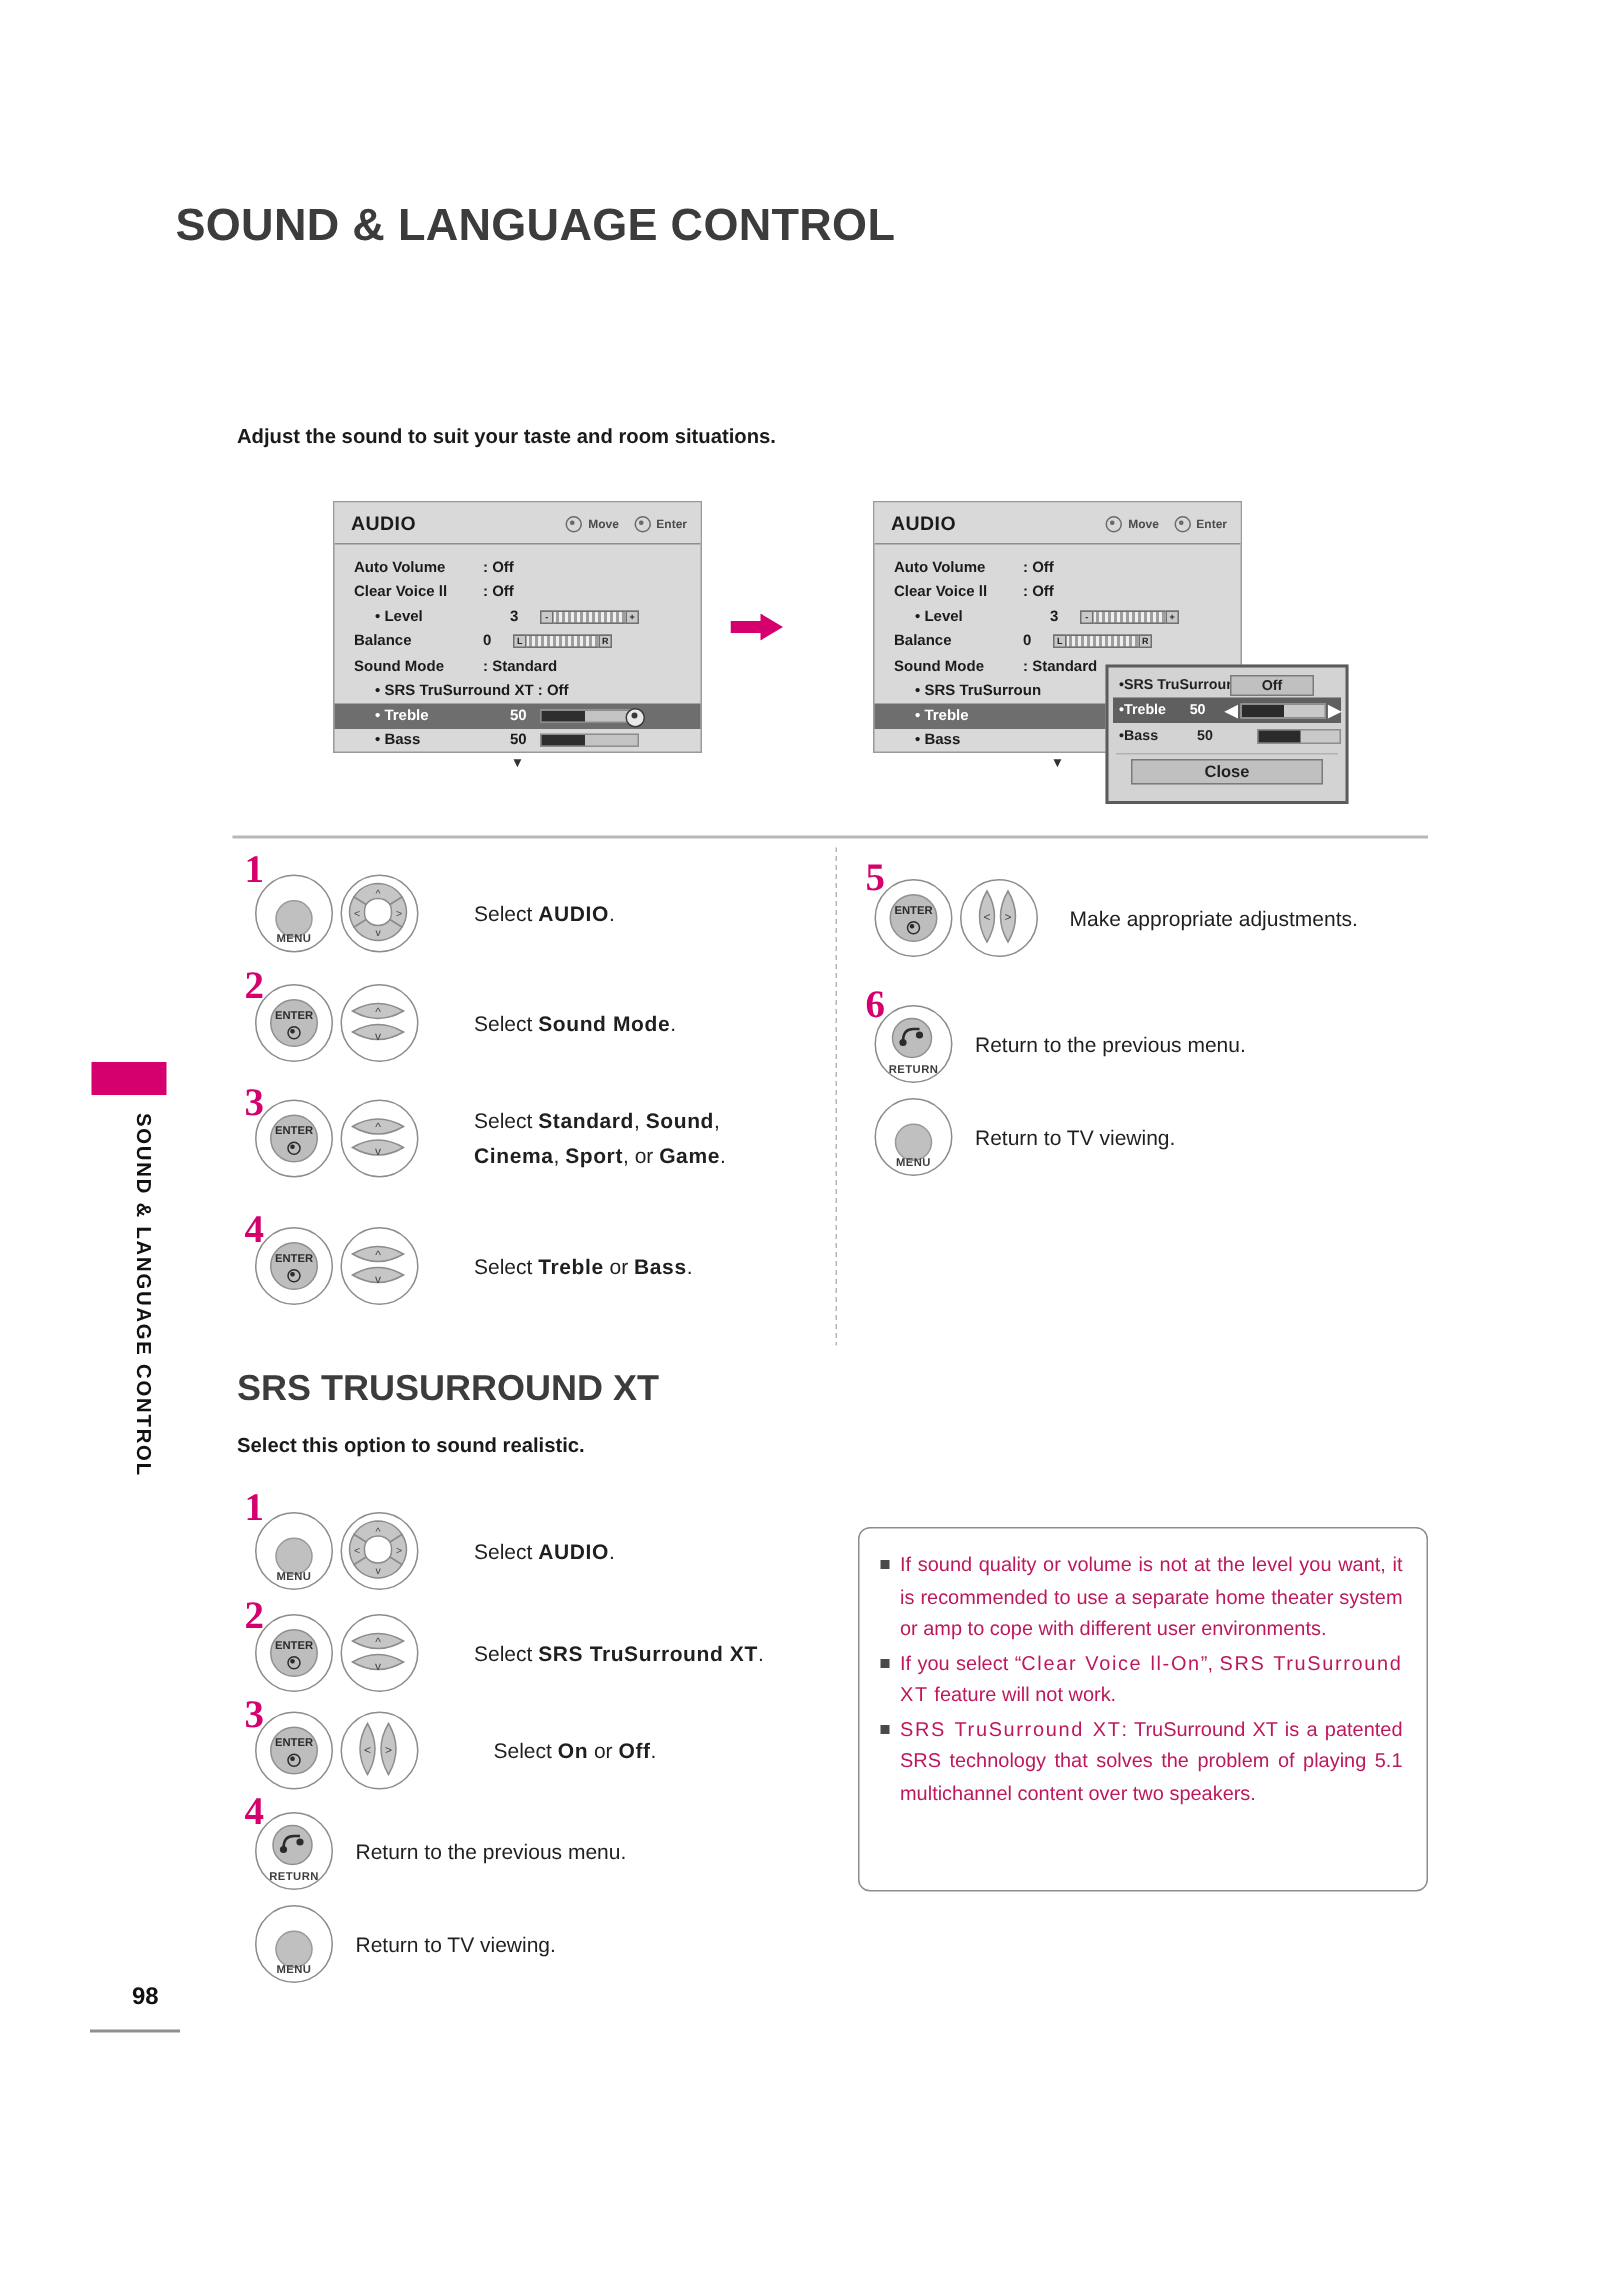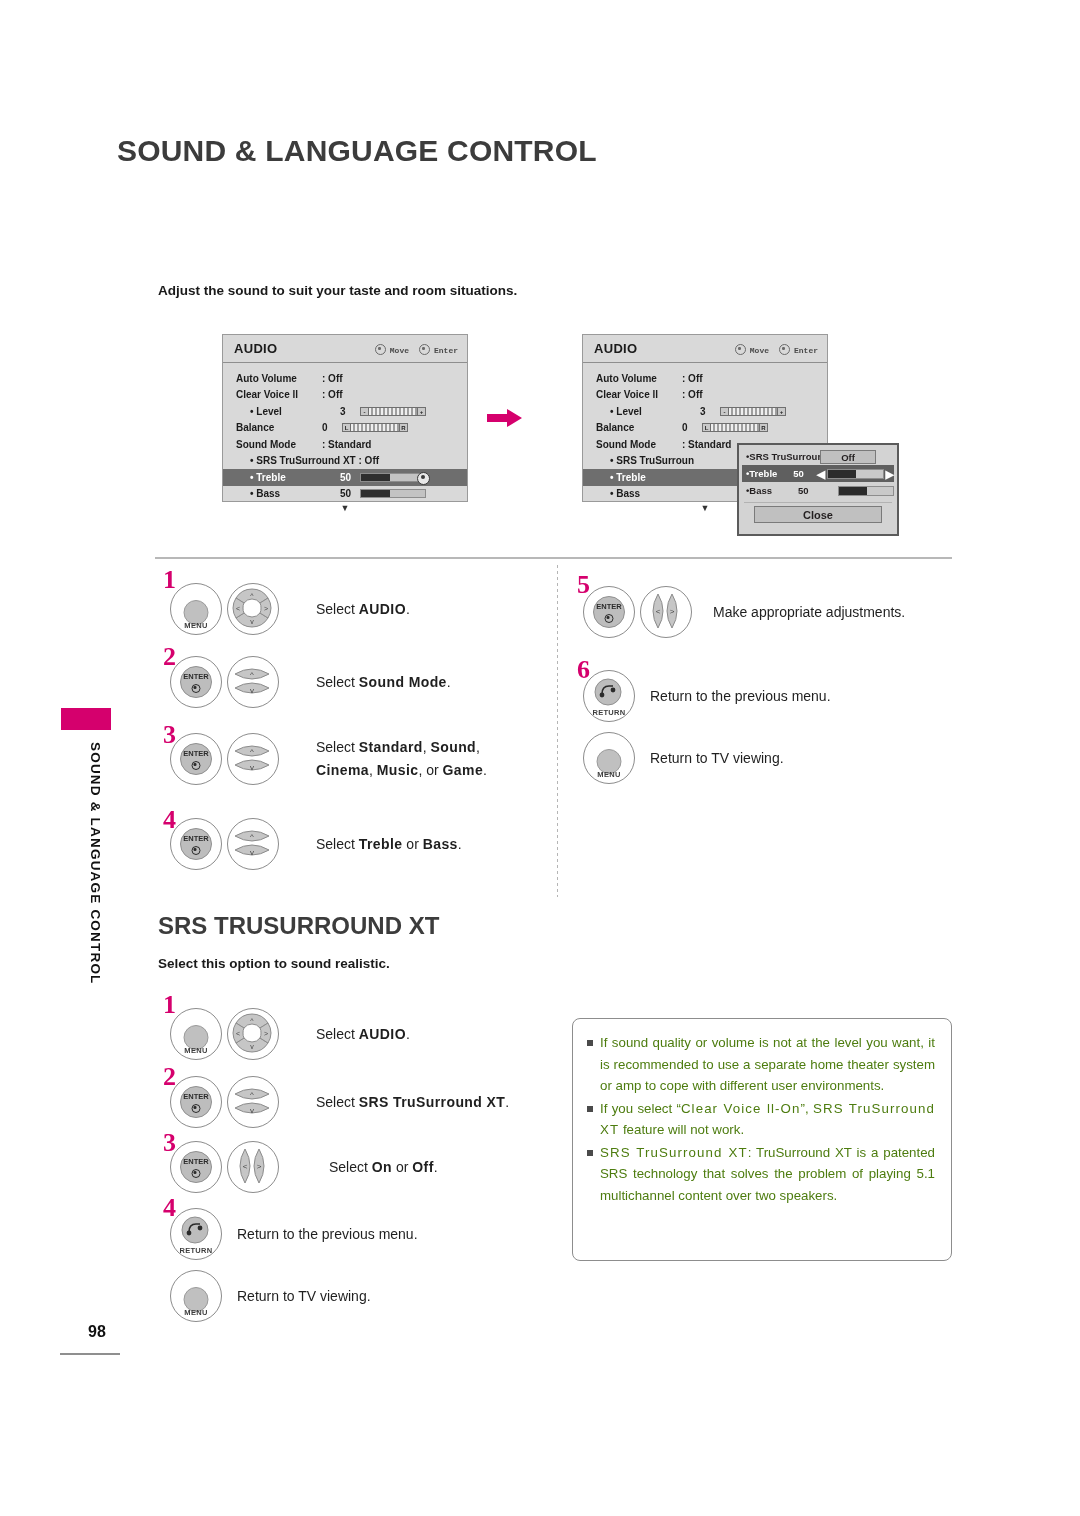--- a/index.html
+++ b/index.html
@@ -47,21 +47,21 @@
   .osd-head{
     height:27px;position:relative;border-bottom:1px solid #8e8e8e;
     background:#d9d9d9;
   }
   .osd-head .title{
     position:absolute;left:11px;top:6px;font-size:13px;font-weight:700;
     letter-spacing:.3px;
   }
   .osd-head .hint{
     position:absolute;right:9px;top:9px;font-size:8px;font-weight:700;
-    color:#4b4b4b;display:flex;align-items:flex-end;gap:4px;font-family:Liberation Mono, monospace;
+    color:#4b4b4b;display:flex;align-items:center;gap:4px;
   }
   .hint .glyph{
     display:inline-block;width:9px;height:9px;border-radius:50%;
     border:1.2px solid #6a6a6a;position:relative;
   }
   .hint .glyph.move::after{
     content:"";position:absolute;left:2.4px;top:2.4px;width:2.6px;height:2.6px;
     background:#6a6a6a;border-radius:50%;
   }
   .hint .glyph.enter::after{
@@ -207,21 +207,21 @@
     color:#1a1a1a;
   }
 
   
   #note-box{
     position:absolute;left:572px;top:1018px;width:380px;height:243px;
     border:1px solid #8d8d8d;border-radius:8px;box-sizing:border-box;
     padding:13px 16px 0 14px;background:#fff;
   }
   .note-item{
-    display:flex;font-size:13.3px;line-height:21.5px;color:#4d7c0f;
+    display:flex;font-size:13.3px;line-height:21.5px;color:#be185d;
     margin-bottom:1px;
   }
   .note-item .sq{
     flex:0 0 auto;width:6px;height:6px;background:#4a4a4a;margin:8px 7px 0 0;
   }
   .note-item .txt{text-align:justify;}
   .note-item b{font-weight:400;}
   .sp{letter-spacing:1.1px;}
 
   
@@ -437,21 +437,21 @@
       </div>
     </div>
     <div class="btn">
       <svg viewBox="0 0 50 50" width="50" height="50" style="position:absolute;left:-1px;top:-1px;">
         <path d="M8 18 Q25 8 42 18 Q25 28 8 18Z" fill="#c6c6c6" stroke="#8c8c8c" stroke-width="1"></path>
         <path d="M8 32 Q25 22 42 32 Q25 42 8 32Z" fill="#c6c6c6" stroke="#8c8c8c" stroke-width="1"></path>
         <text x="25" y="21" font-size="8" text-anchor="middle" fill="#444" font-family="Liberation Sans">^</text>
         <text x="25" y="37" font-size="8" text-anchor="middle" fill="#444" font-family="Liberation Sans">v</text>
       </svg>
     </div>
-    <div class="steptext" style="margin-left:32px;line-height:23px;">Select <b class="sp">Standard</b>, <b class="sp">Sound</b>,<br><b class="sp">Cinema</b>, <b class="sp">Music</b>, or <b class="sp">Game</b>.</div>
+    <div class="steptext" style="margin-left:32px;line-height:23px;">Select <b class="sp">Standard</b>, <b class="sp">Sound</b>,<br><b class="sp">Cinema</b>, <b class="sp">Sport</b>, or <b class="sp">Game</b>.</div>
   </div>
 
   <div class="stepnum" style="left:163px;top:805px;">4</div>
   <div class="step" style="left:170px;top:818px;gap:5px;">
     <div class="btn">
       <div class="enter-circle">
         <div class="txt">ENTER</div>
         <div class="dot"></div>
       </div>
     </div>

